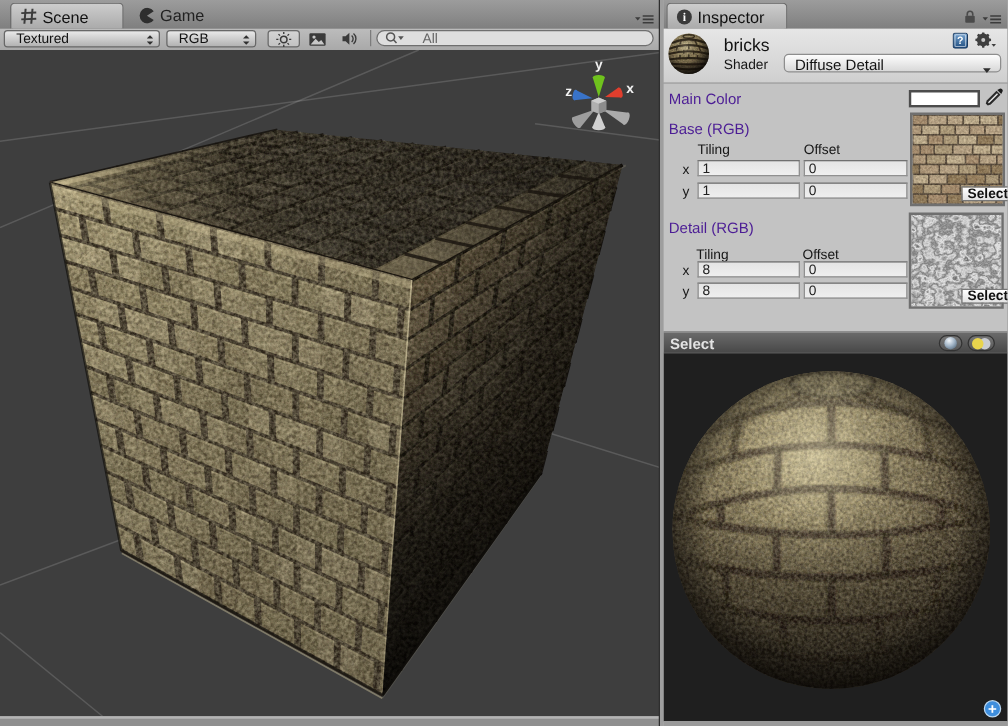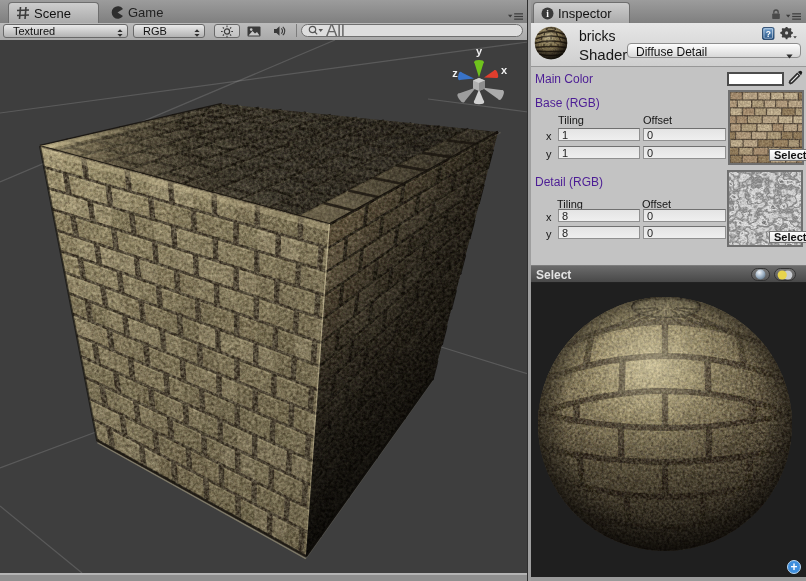--- a/index.html
+++ b/index.html
@@ -9,21 +9,21 @@
   background:linear-gradient(#cdcdcd,#aaaaaa); border:1px solid #6e6e6e; border-bottom:none;
   display:flex; align-items:center; padding:0 7px; gap:4px; font-size:13px; color:#111; }
 .tablabel { position:absolute; top:2px; height:21px; display:flex; align-items:center; gap:4px; font-size:13px; color:#222; }
 #toolbar { left:0; top:23px; width:528px; height:33px; background:linear-gradient(#bcbcbc,#989898); border-bottom:1px solid #585858; }
 .popup { position:absolute; top:1px; height:14px; border-radius:3px; border:1px solid #686868;
   background:linear-gradient(#e9e9e9,#b2b2b2); font-size:11px; color:#111; display:flex; align-items:center; padding:0 4px 0 9px; }
 .popup .ud { position:absolute; right:4px; top:2px; }
 .tbtn { position:absolute; top:1px; height:14px; border-radius:3px; border:1px solid #5e5e5e;
   background:linear-gradient(#e4e4e4,#ababab); display:flex; align-items:center; justify-content:center; }
 #searchf { position:absolute; left:301px; top:1px; width:222px; height:13px; border-radius:7px; border:1px solid #6f6f6f;
-  background:#dedede; display:flex; align-items:center; padding:0 6px; gap:2px; font-size:17px; color:#666; }
+  background:#dedede; display:flex; align-items:center; padding:0 6px; gap:14px; font-size:11px; color:#666; }
 #insp-header { left:0; top:23px; width:275px; height:44px; background:linear-gradient(#e6e6e6,#cfcfcf); border-bottom:1px solid #979797; }
 #insp-body { left:0; top:67px; width:275px; height:198px; background:#c3c3c3; font-size:12px; color:#111; }
 .lbl { position:absolute; font-size:12px; color:#4c1d95; }
 .slbl { position:absolute; font-size:11px; color:#161616; }
 .tfield { position:absolute; height:13px; background:linear-gradient(#e4e4e4,#efefef); border:1px solid #909090; border-top-color:#707070;
   font-size:11px; color:#222; padding:0px 3px; line-height:12px; }
 .selbtn { position:absolute; height:12px; background:linear-gradient(#ffffff,#e2e2e2); border:1px solid #777;
   font-size:11px; font-weight:bold; color:#111; line-height:11px; padding:0 4px; }
 #prevhdr { left:0; top:265px; width:275px; height:18px; background:linear-gradient(#6b6b6b,#484848);
   border-top:1px solid #7d7d7d; border-bottom:1px solid #222; }
@@ -863,21 +863,21 @@
 <line x1="13" y1="14" x2="13" y2="17" stroke="#2b2218" stroke-width="1.2" opacity="0.8"></line>
 <line x1="21" y1="14.5" x2="21" y2="17.5" stroke="#2b2218" stroke-width="1.2" opacity="0.8"></line>
 <line x1="10" y1="18" x2="10" y2="21" stroke="#2b2218" stroke-width="1.2" opacity="0.8"></line>
 <line x1="17" y1="17.5" x2="17" y2="21" stroke="#2b2218" stroke-width="1.2" opacity="0.8"></line>
 <line x1="24" y1="18" x2="24" y2="21" stroke="#2b2218" stroke-width="1.2" opacity="0.8"></line>
 <rect width="34" height="34" filter="url(#bnd)" opacity="0.4"></rect>
 </g>
 <circle cx="17" cy="17" r="16.2" fill="url(#bvig)"></circle>
 </svg></div>
      <div class="abs" style="left:48px;top:5px;font-size:14px;color:#111;">bricks</div>
-     <div class="abs" style="left:48px;top:23px;font-size:15px;color:#161616;text-align:right;">Shader</div>
+     <div class="abs" style="left:48px;top:23px;font-size:11px;color:#161616;text-align:right;">Shader</div>
      <div class="abs" style="left:96px;top:20px;width:174px;height:15px;border-radius:4px;border:1px solid #8e8e8e;background:linear-gradient(#fdfdfd,#d8d8d8);font-size:12px;color:#111;padding:1px 0 0 8px;">Diffuse Detail
         <span style="position:absolute;right:7px;top:4px;"><svg width="7" height="5" viewBox="0 0 9 6">
               <path d="M 0.5 0.5 L 8.5 0.5 L 4.5 5.5 Z" fill="#2e2e2e"></path>
             </svg></span></div>
      <div class="abs" style="left:231px;top:3px;"><svg width="14" height="13" viewBox="0 0 14 13">
 <defs>
               <linearGradient id="hg" x1="0" y1="0" x2="0" y2="1">
                 <stop offset="0" stop-color="#79a6d2"></stop>
                 <stop offset="1" stop-color="#1f4d80"></stop>
               </linearGradient>

